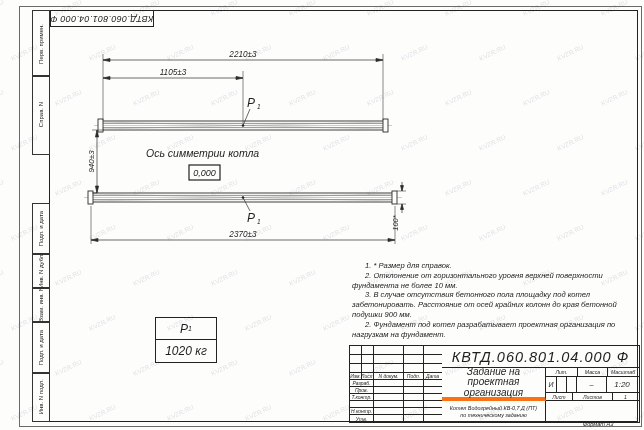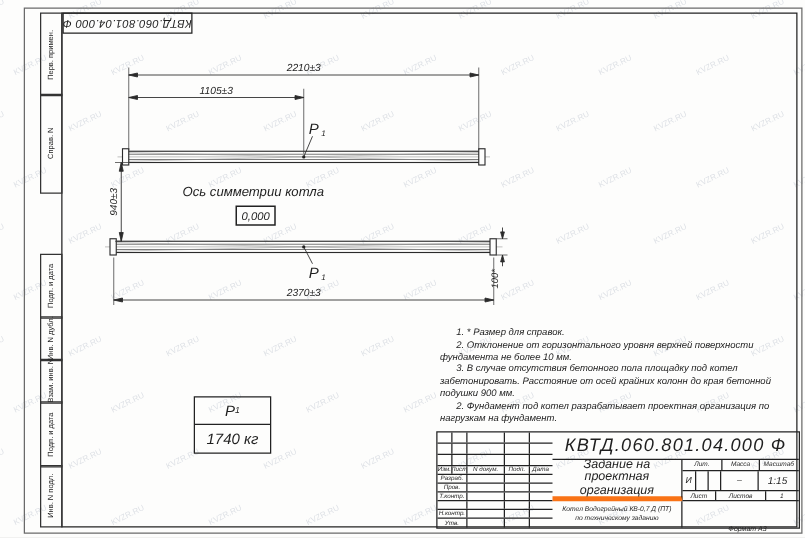--- a/index.html
+++ b/index.html
@@ -260,21 +260,21 @@
     <rect x="189" y="165" width="31" height="15" fill="none" stroke="#222" stroke-width="1.2"></rect>
     <text x="204.5" y="176" text-anchor="middle" font-size="9" font-style="italic" fill="#1f1f1f">0,000</text>
   </svg>
 
   <div id="load-table" class="abs">
     <div class="lt-row first">
       <span>P</span>
         <sub class="psub">1</sub>
     </div>
     <div class="lt-row">
-      <span>1740 кг</span>
+      <span>1020 кг</span>
     </div>
   </div>
 
   <div id="notes" class="abs">
     <div>1. * Размер для справок.</div>
     <div>2. Отклонение от горизонтального уровня верхней поверхности фундамента не более 10 мм.</div>
     <div>3. В случае отсутствия бетонного пола площадку под котел забетонировать. Расстояние от осей крайних колонн до края бетонной подушки 900 мм.</div>
     <div>2. Фундамент под котел разрабатывает проектная организация по нагрузкам на фундамент.</div>
   </div>
 
@@ -363,21 +363,21 @@
       <div class="trow r1">
         <div class="tc" style="width:32px">Лит.</div>
         <div class="tc" style="width:30px">Масса</div>
         <div class="tc" style="width:30px;border-right:none">Масштаб</div>
       </div>
       <div class="trow r2">
         <div class="tc" style="width:11px;font-size:7px">И</div>
         <div class="tc" style="width:10px"></div>
         <div class="tc" style="width:10px"></div>
         <div class="tc" style="width:30px;font-size:7px">–</div>
-        <div class="tc" style="width:30px;border-right:none;font-size:8px;font-style:italic">1:15</div>
+        <div class="tc" style="width:30px;border-right:none;font-size:8px;font-style:italic">1:20</div>
       </div>
       <div class="trow r3">
         <div class="tc" style="width:27px">Лист</div>
         <div class="tc" style="width:40px">Листов</div>
         <div class="tc" style="width:25px;border-right:none">1</div>
       </div>
     </div>
   </div>
 
   <div id="format-note" class="abs">Формат А3</div>

